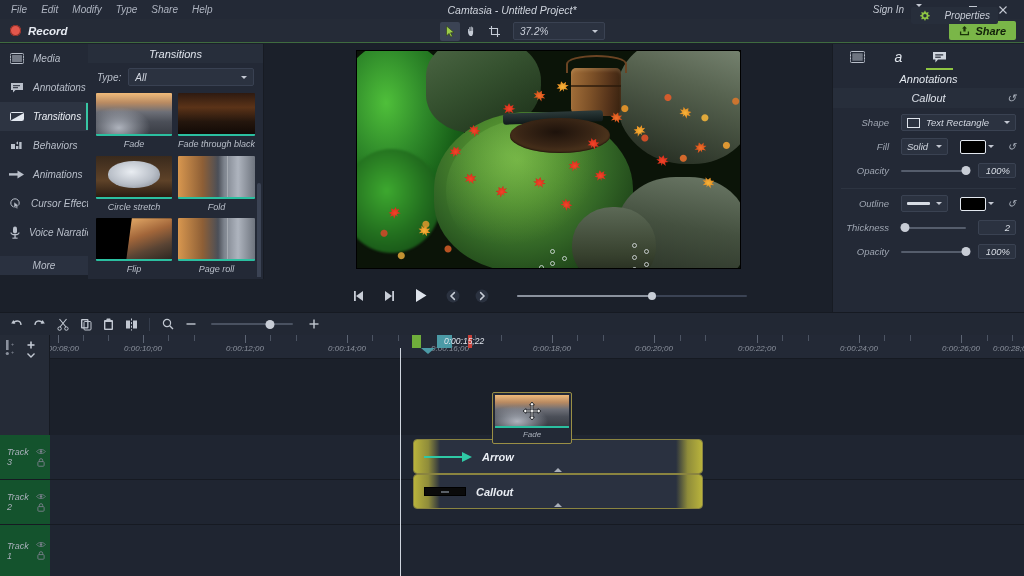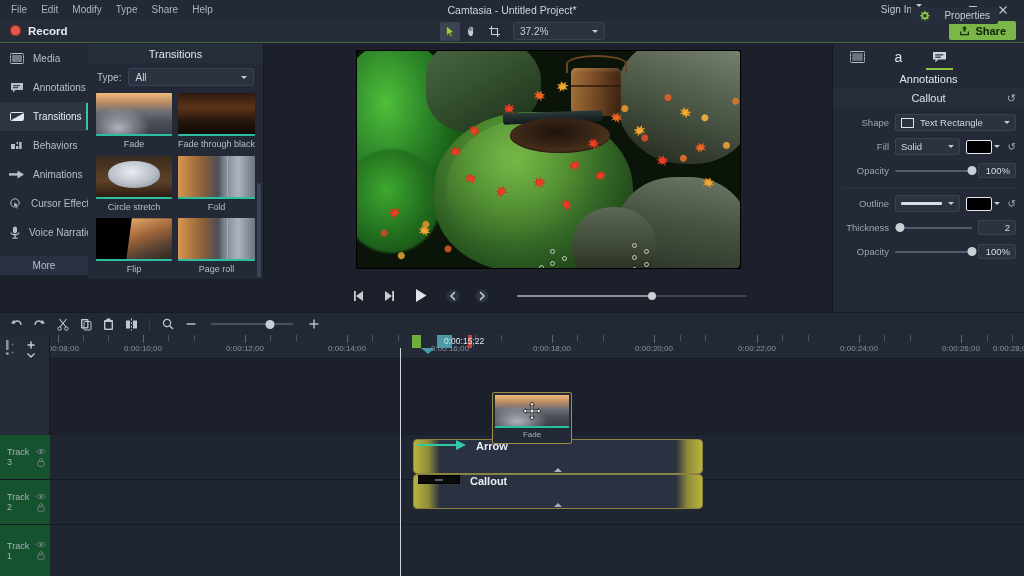--- a/index.html
+++ b/index.html
@@ -5,21 +5,21 @@
   * { box-sizing: border-box; margin: 0; padding: 0; }
   html, body {
     width: 1024px; height: 576px;
     background: #1b202a;
     font-family: "Liberation Sans", sans-serif;
     font-size: 11px;
     color: #c9ced8;
     overflow: hidden;
     user-select: none;
   }
-  #app { position: relative; width: 1012px; height: 576px; }
+  #app { position: relative; width: 1012px; height: 576px; font-style: italic; }
 
   
   .titlebar {
     position: absolute; left: 0; top: 0; width: 1024px; height: 19px;
     background: #232936;
     display: flex; align-items: center;
   }
   .menu-list { display: flex; gap: 0; padding-left: 4px; }
   .menu-item {
     font-size: 10px; color: #aeb4c0; padding: 2px 7px; cursor: default;
@@ -27,21 +27,21 @@
   .win-title {
     position: absolute; left: 0; right: 0; text-align: center;
     font-size: 10.5px; color: #cfd4dd; pointer-events: none;
   }
   .tb-right {
     position: absolute; right: 6px; top: 0; height: 19px;
     display: flex; align-items: center; gap: 0;
   }
   .signin {
     font-size: 10px; color: #c3c8d2; padding: 2px 6px; display: flex;
-    align-items: flex-start; gap: 4px; cursor: default;
+    align-items: flex-start; gap: 12px; cursor: default;
   }
   .caret-down {
     width: 0; height: 0; border-left: 3px solid transparent;
     border-right: 3px solid transparent; border-top: 3.5px solid #c3c8d2;
   }
   .win-btn {
     width: 30px; height: 19px; display: flex; align-items: center;
     justify-content: center; color: #c3c8d2; font-size: 11px; cursor: default;
   }
 
@@ -348,21 +348,21 @@
   .rtitle {
     height: 18px; display: flex; align-items: center; justify-content: center;
     font-size: 11px; color: #e2e7ee;
   }
   .rsub {
     height: 20px; background: #272e3b; display: flex; align-items: center;
     justify-content: center; position: relative; font-size: 11px; color: #dde2ea;
   }
   .rsub .reset { position: absolute; right: 8px; color: #a9b0bb; font-size: 11px; cursor: default; }
   .prow {
-    display: flex; align-items: center; height: 19px; margin: 5px 8px 0 8px; gap: 6px; justify-content: flex-end;
+    display: flex; align-items: center; height: 19px; margin: 5px 8px 0 8px; gap: 12px; justify-content: flex-end;
   }
   .plabel {
     width: 48px; text-align: right; font-size: 9.5px; color: #9ea5b1; flex: none;
   }
   .pselect {
     flex: 1; height: 17px; background: #2b3240; border: 1px solid #3a4252;
     border-radius: 2px; display: flex; align-items: center;
     justify-content: space-between; padding: 0 5px; font-size: 9.5px;
     color: #d2d7e0; cursor: default; gap: 4px;
   }
@@ -489,22 +489,22 @@
     position: absolute; border-radius: 4px; overflow: hidden;
     border: 1px solid #8a8440; cursor: default;
     background: #2a3140;
   }
   .clip-edgeL, .clip-edgeR {
     position: absolute; top: 0; bottom: 0; width: 26px;
   }
   .clip-edgeL { left: 0; background: linear-gradient(90deg, #b9b33c 0%, #8f8c3a 55%, rgba(143,140,58,0) 100%); }
   .clip-edgeR { right: 0; background: linear-gradient(270deg, #b9b33c 0%, #8f8c3a 55%, rgba(143,140,58,0) 100%); }
   .clip-body {
-    position: absolute; inset: 0; display: flex; align-items: flex-start;
-    padding-left: 4px; gap: 10px;
+    position: absolute; inset: 0; display: flex; align-items: center;
+    padding-left: 10px; gap: 10px;
   }
   .clip-label {
     font-size: 11px; color: #e9edf3; font-weight: bold; z-index: 2;
   }
   .clip-arrow { position: relative; width: 48px; height: 10px; z-index: 2; }
   .clip-arrow .shaft {
     position: absolute; left: 0; top: 4px; width: 38px; height: 2px;
     background: #2fc9a5;
   }
   .clip-arrow .headt {

